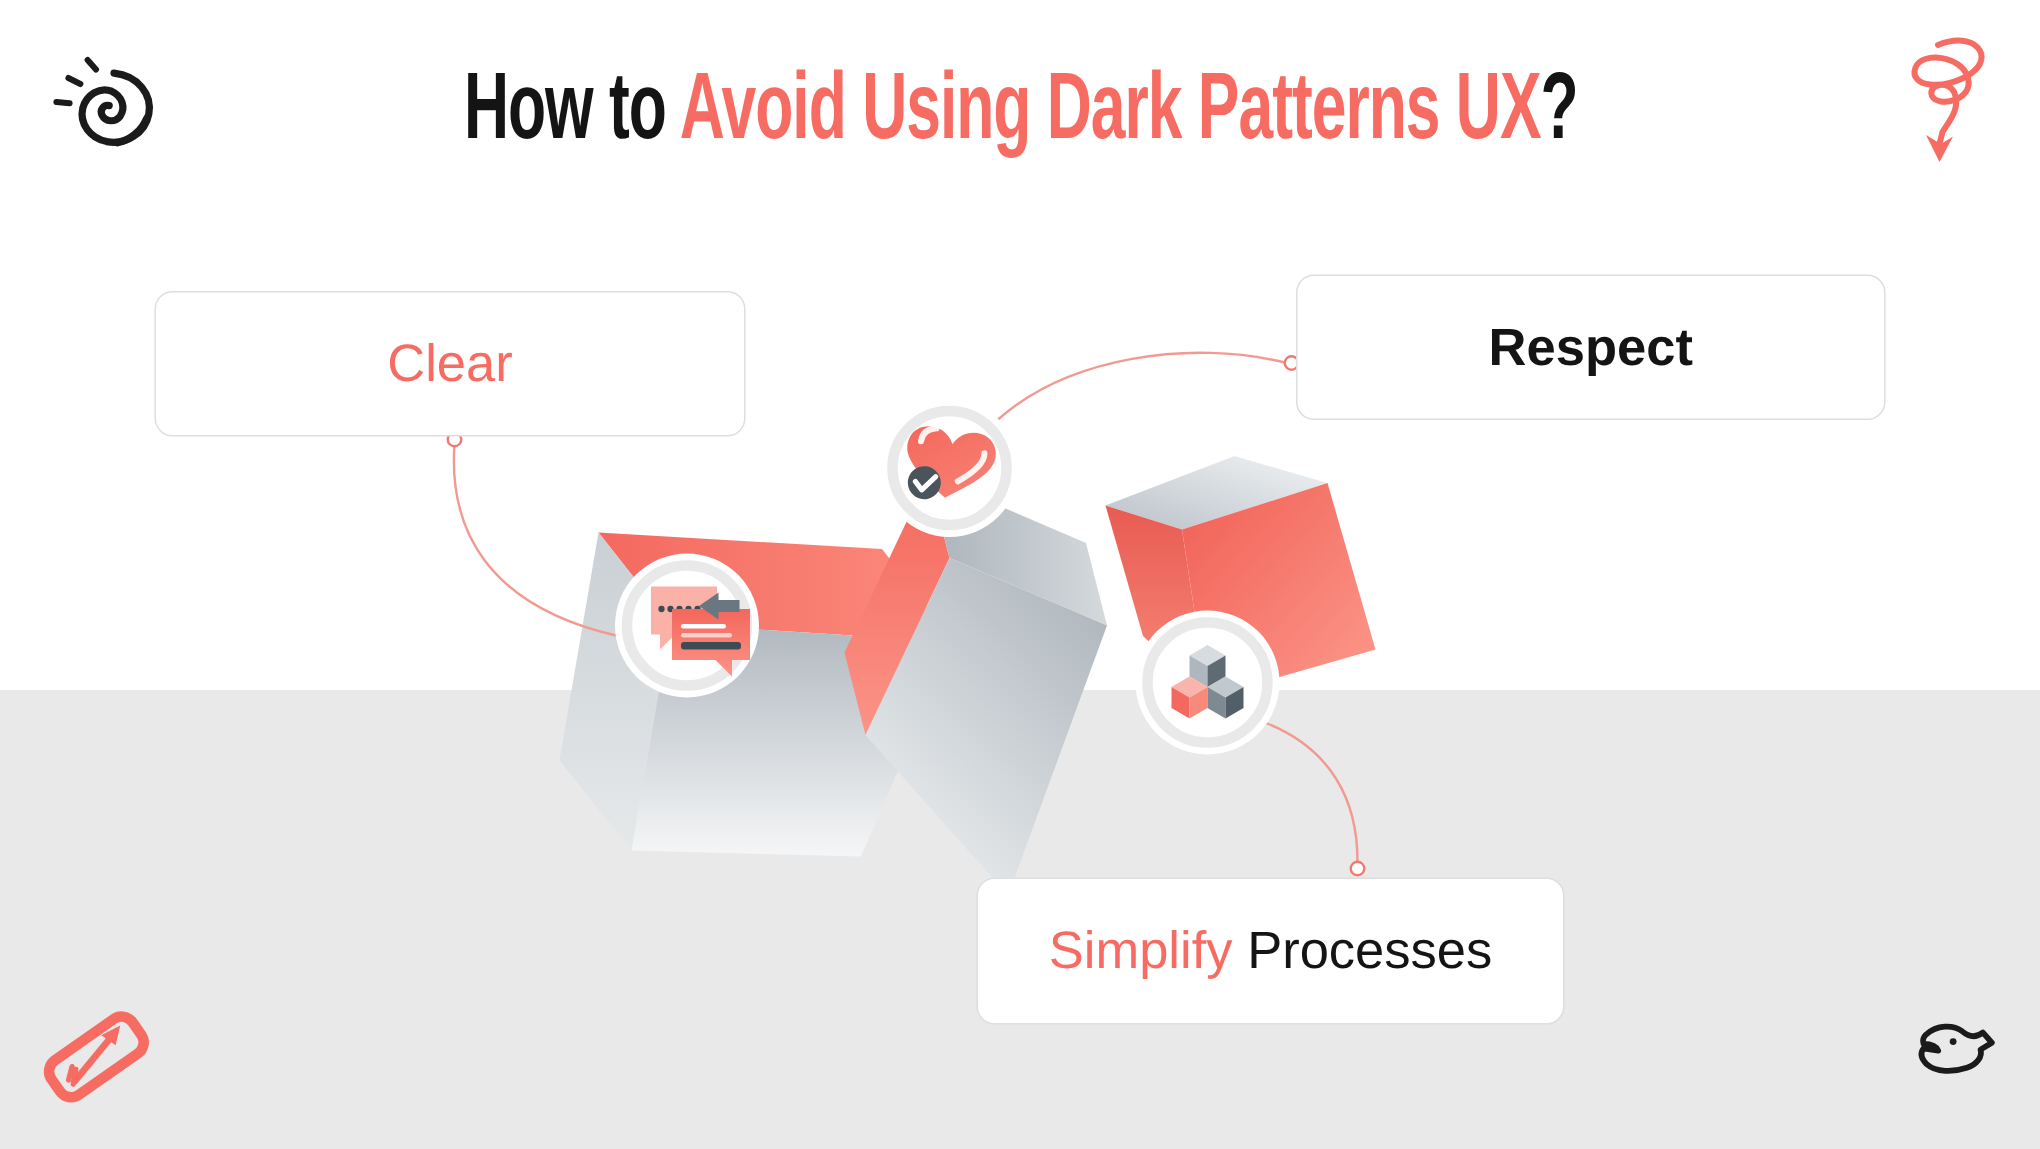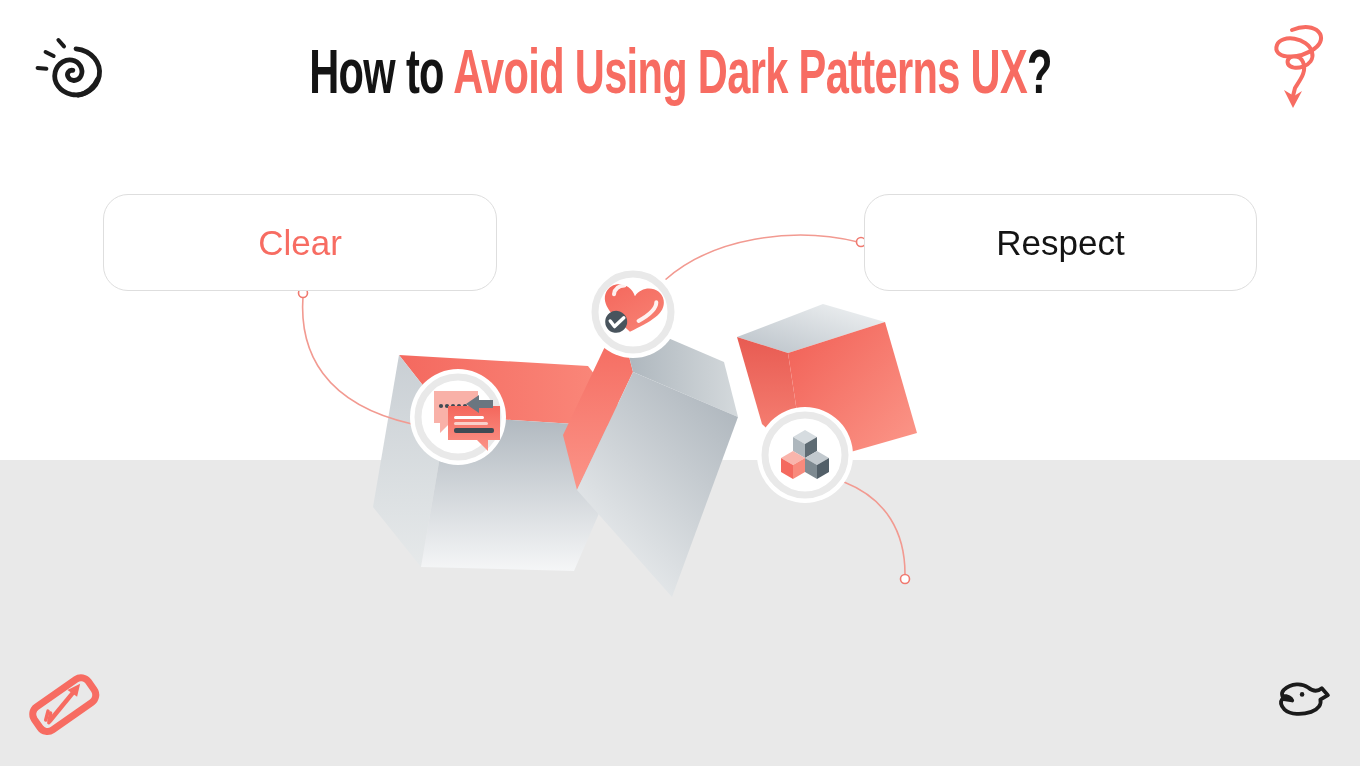--- a/index.html
+++ b/index.html
@@ -23,28 +23,28 @@
   }
   .title-inner{display:inline-block;transform:scaleX(.66);transform-origin:50% 50%;}
   .title span{white-space:pre;}
   .dark{color:#141414;}
   .accent{color:#f76c62;}
   
   .card{
     position:absolute;
     background:#ffffff;
     border:1.5px solid #dedede;
-    border-radius:25px;
+    border-radius:12px;
     display:flex;align-items:center;justify-content:center;
     font-size:35px;font-weight:400;letter-spacing:0;
     box-sizing:border-box;
   }
   .card span{white-space:pre;}
   .card1{left:103px;top:194px;width:394px;height:97px;}
-  .card2{left:864px;top:194px;width:393px;height:97px;}
+  .card2{left:864px;top:183px;width:393px;height:97px;font-weight:bold;}
   .card3{left:651px;top:585px;width:392px;height:98px;}
   
   .doodle{position:absolute;}
   .doodle-tl{left:28px;top:28px;}
   .doodle-tr{left:1262px;top:22px;}
   .doodle-bl{left:18px;top:662px;}
   .doodle-br{left:1258px;top:674px;}
   svg{display:block;}
   .illustration{position:absolute;left:0;top:0;}
 </style>
@@ -189,20 +189,24 @@
   </div>
 
   <div class="card card1">
     <span class="accent">Clear</span>
   </div>
 
   <div class="card card2">
     <span class="dark">Respect</span>
   </div>
 
+  <div class="card card3">
+    <span class="accent">Simplify</span>
+    <span class="dark"> Processes</span>
+  </div>
 
   <svg class="doodle doodle-tl" width="80" height="76" viewBox="0 0 100 95">
     <g stroke="#1b1b1b" fill="none" stroke-linecap="round">
       <path stroke-width="6" d="M60,26 C80,28 92,44 89,60 C86,76 70,86 54,83 C40,80 31,68 34,55 C37,44 48,37 58,41 C67,45 70,55 65,62 C61,67 53,67 50,61 C48,57 51,52 56,53"></path>
       <path stroke-width="6" d="M63,84 C73,82 83,74 87,64"></path>
       <path stroke-width="5" d="M38,15 L45,23"></path>
       <path stroke-width="5" d="M22,30 L32,35"></path>
       <path stroke-width="5" d="M12,50 L23,51"></path>
     </g>
   </svg>

